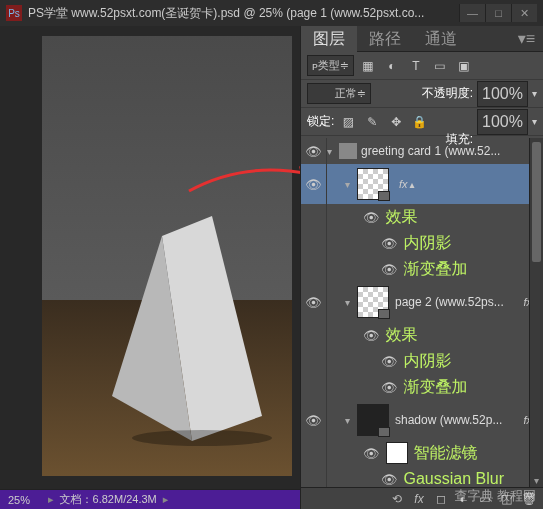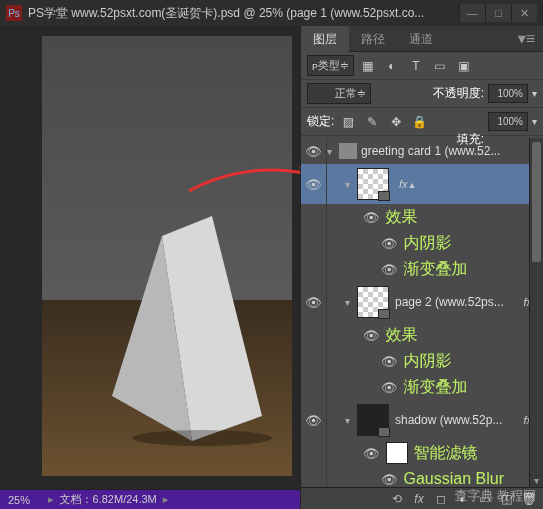--- a/index.html
+++ b/index.html
@@ -17,29 +17,29 @@
 .card-shape { position: absolute; left: 70px; top: 180px; width: 180px; height: 230px; }
 
 .red-arrow { position: absolute; left: 184px; top: 130px; width: 140px; height: 40px; pointer-events: none; }
 
 .statusbar { position: absolute; bottom: 0; left: 0; width: 300px; height: 20px; background: #4c1d95; display: flex; align-items: center; color: #ccc; font-size: 11px; padding: 0 8px; border-top: 1px solid #222; }
 .statusbar .zoom { margin-right: 12px; }
 .statusbar .chev { margin: 0 6px; color: #888; }
 
 .panel { position: absolute; right: 0; top: 26px; width: 243px; height: 483px; background: #4a4a4a; border-left: 1px solid #222; }
 .panel-tabs { height: 26px; background: #383838; display: flex; align-items: center; border-bottom: 1px solid #222; }
-.panel-tab { padding: 0 12px; height: 26px; line-height: 26px; font-size: 12px; color: #999; }
+.panel-tab { padding: 0 12px; height: 26px; line-height: 26px; font-size: 16px; color: #999; }
 .panel-tab.active { background: #4a4a4a; color: #ddd; }
 .panel-menu { margin-left: auto; padding: 0 8px; color: #999; }
 
 .row { height: 28px; display: flex; align-items: center; padding: 0 6px; gap: 4px; border-bottom: 1px solid #3a3a3a; }
 .row .label { font-size: 12px; color: #ffffff; }
 .dropdown { background: #3a3a3a; border: 1px solid #222; color: #ccc; font-size: 11px; padding: 2px 4px; display: flex; align-items: center; }
 .icon-btn { width: 20px; height: 20px; display: flex; align-items: center; justify-content: center; color: #ccc; font-size: 12px; }
-.value-box { background: #3a3a3a; border: 1px solid #222; color: #ccc; font-size: 10px; padding: 3px 4px; min-width: 40px; text-align: right; }
+.value-box { background: #3a3a3a; border: 1px solid #222; color: #ccc; font-size: 16px; padding: 3px 4px; min-width: 40px; text-align: right; }
 
 .layers { position: absolute; top: 112px; left: 0; right: 0; bottom: 22px; overflow: hidden; }
 .layer-row { display: flex; align-items: center; height: 26px; font-size: 12px; color: #ddd; padding-right: 4px; }
 .layer-row.tall { height: 40px; }
 .layer-row.selected { background: #5b79a0; }
 .vis-col { width: 26px; display: flex; align-items: center; justify-content: center; border-right: 1px solid #3a3a3a; height: 100%; }
 .eye { color: #ccc; font-size: 13px; }
 .indent { width: 18px; }
 .disclosure { width: 12px; color: #aaa; font-size: 10px; }
 .folder-icon { width: 18px; height: 16px; background: #888; margin-right: 4px; }

